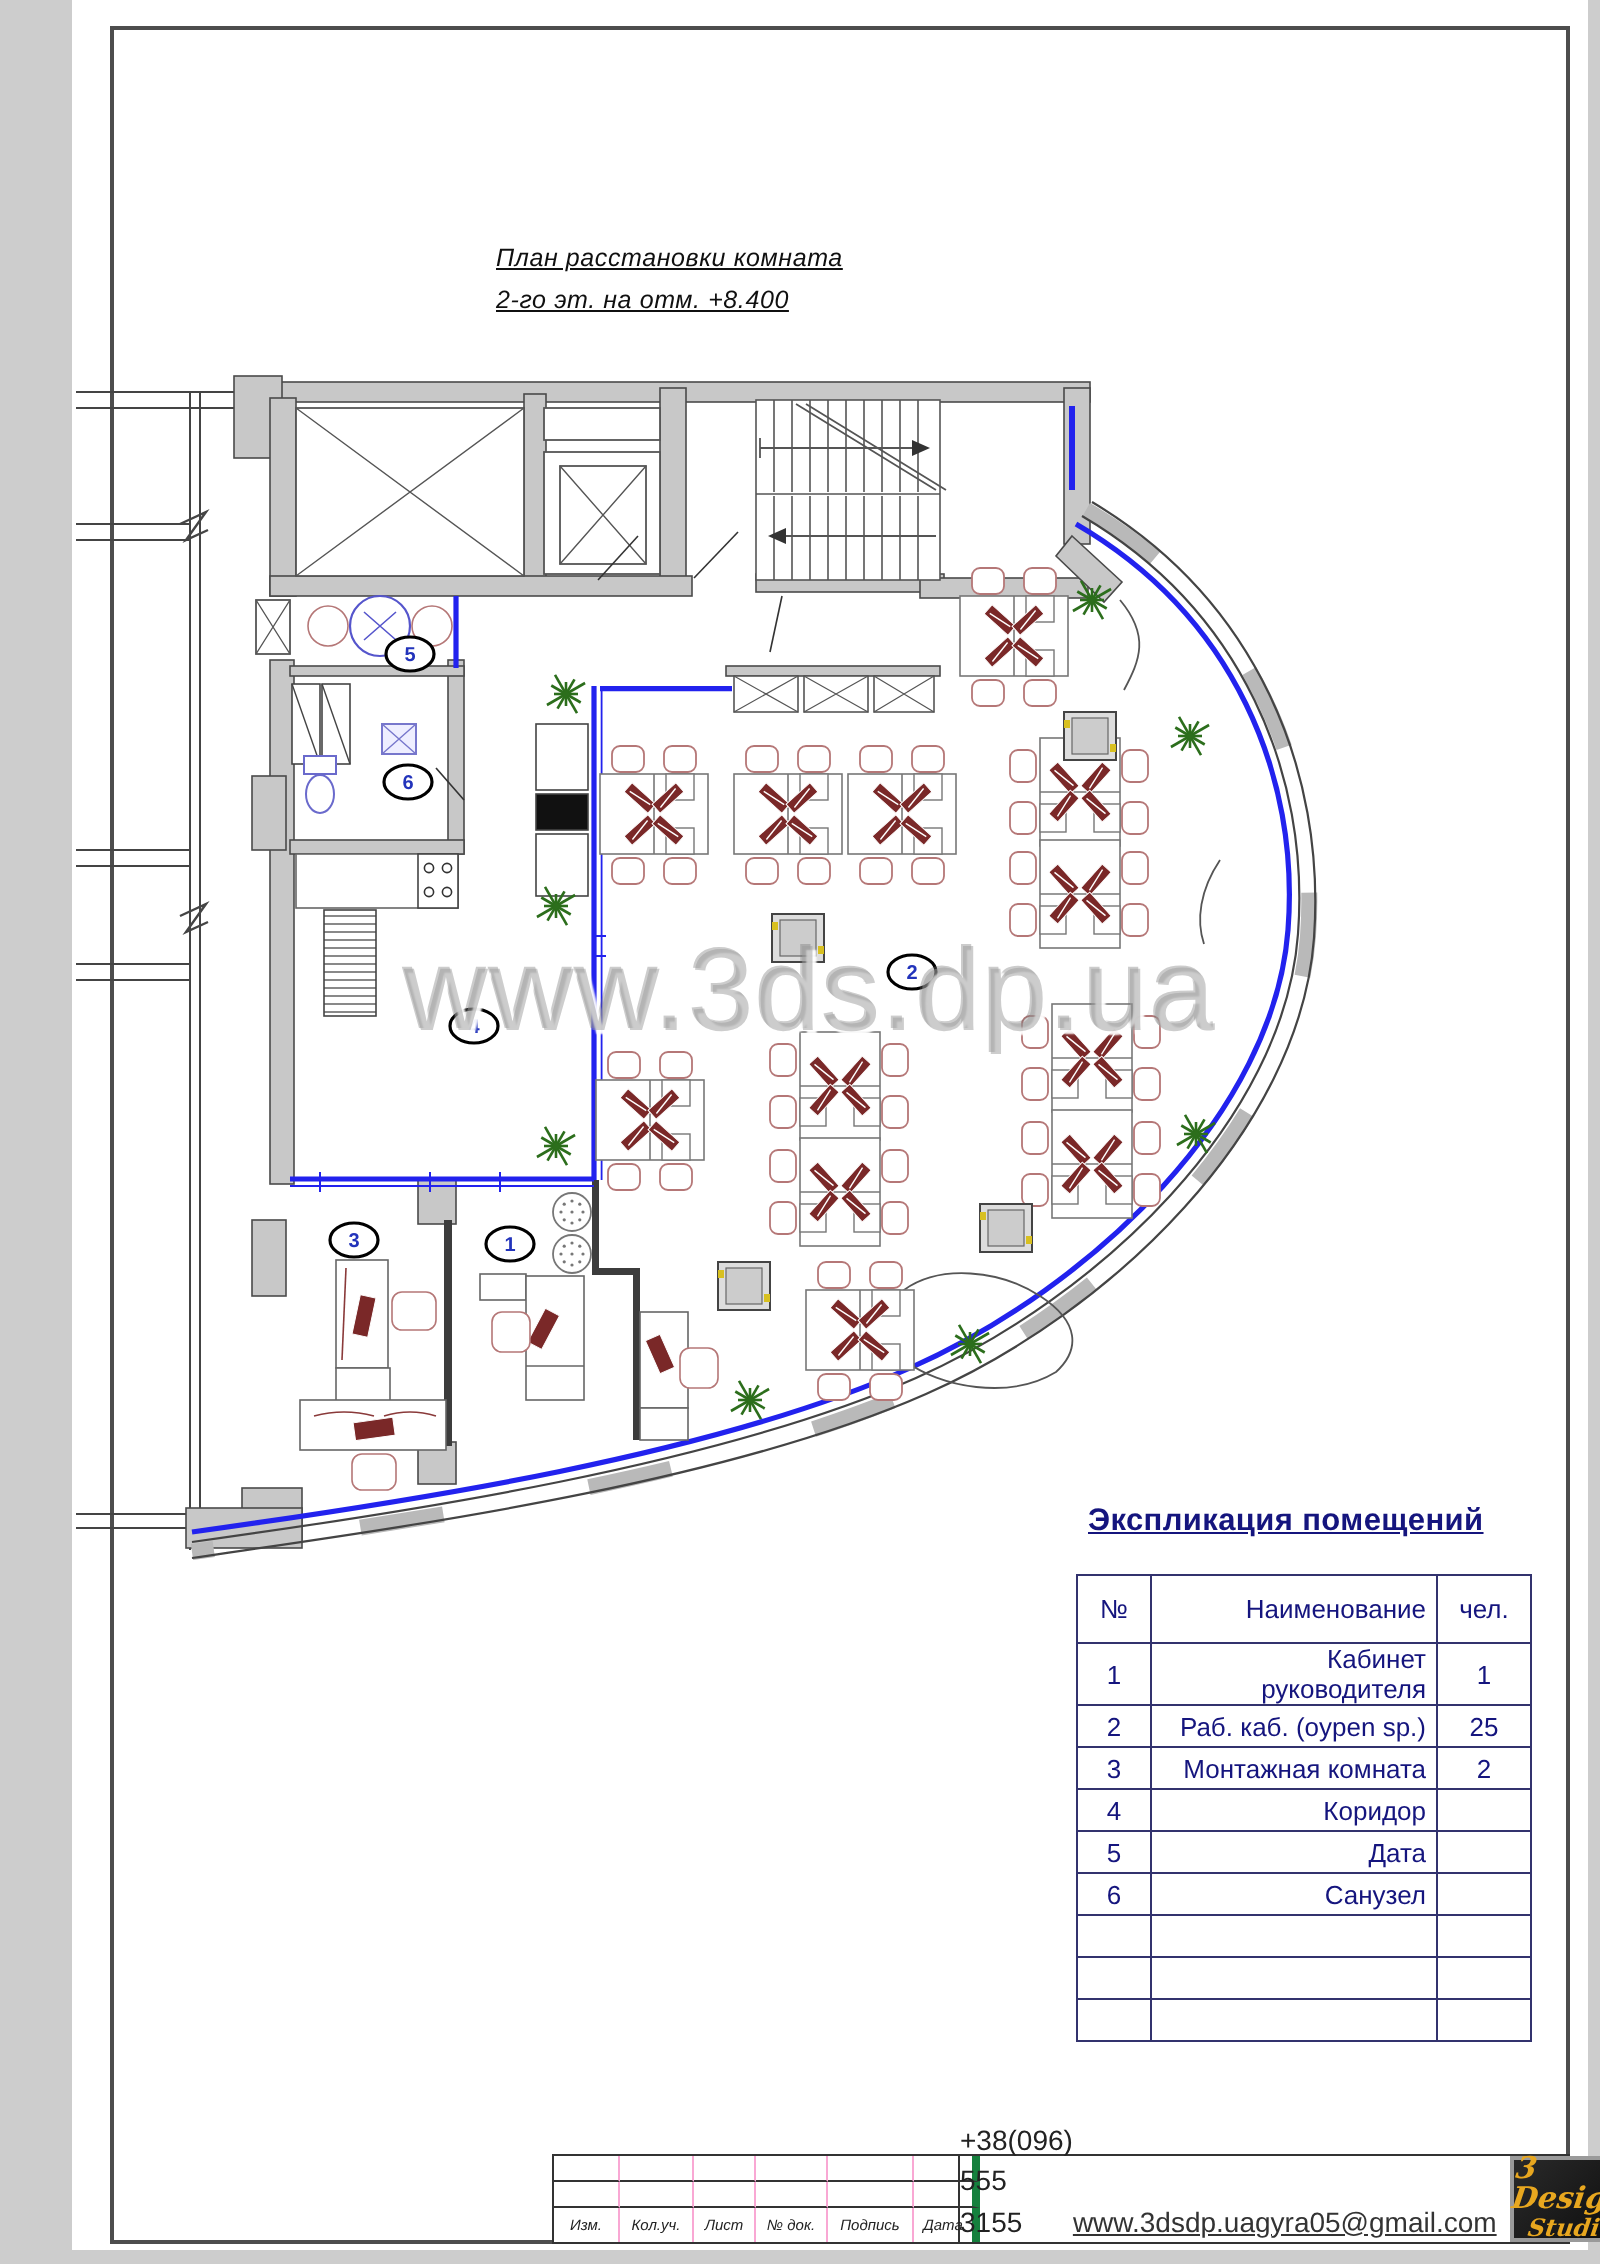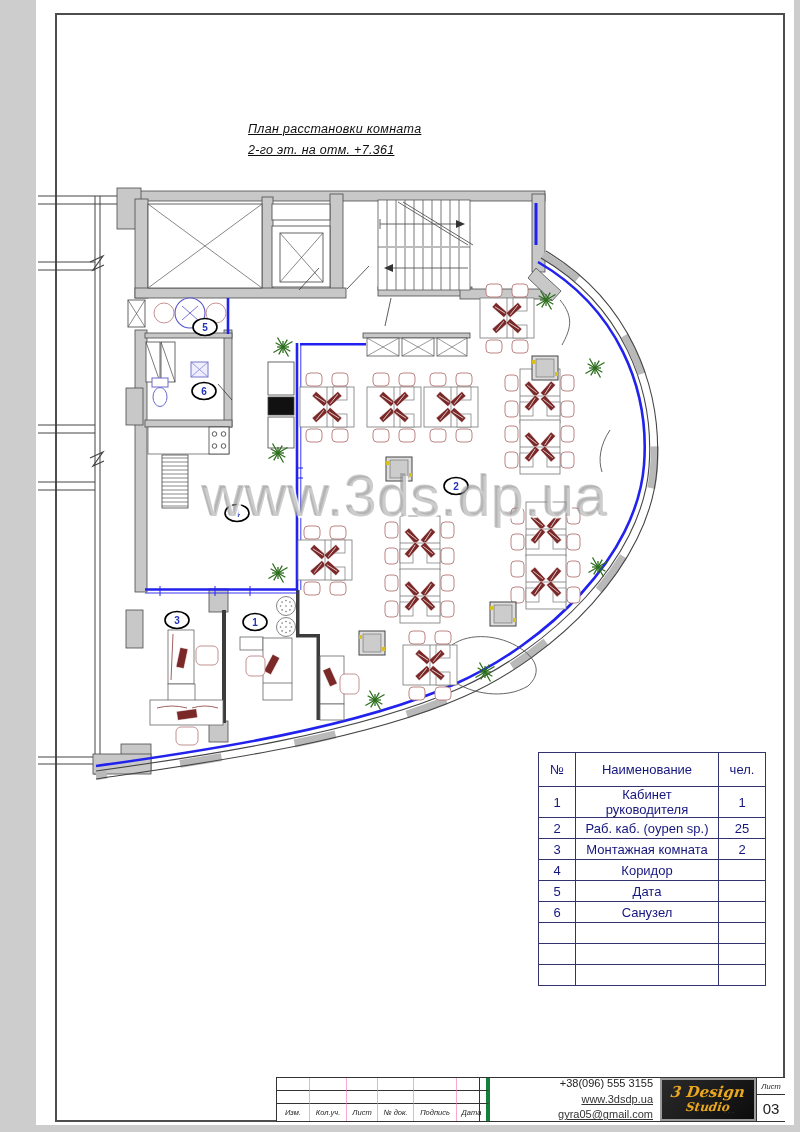--- a/index.html
+++ b/index.html
@@ -14,37 +14,37 @@
   .plan-title div{text-decoration:underline}
   .watermark{position:absolute;left:202px;top:462px;z-index:5;white-space:nowrap;
              font-size:58px;font-weight:normal;letter-spacing:1px;
              color:rgba(156,156,156,.50);
              text-shadow:2px 2px 1px rgba(255,255,255,.95),-1px -1px 0 rgba(110,110,110,.35)}
   
   .expl{position:absolute;left:538px;top:752px;width:230px;z-index:6;color:#15157e}
   .expl .expl-title{font-size:15.5px;font-weight:bold;text-decoration:underline;
                     margin:0 0 17px 6px;letter-spacing:.2px}
   .expl table{border-collapse:collapse;width:228px;font-size:13px;color:#15157e}
-  .expl th,.expl td{border:1px solid #32326e;padding:0 5px;font-weight:normal;text-align:center}
+  .expl th,.expl td{border:1px solid #32326e;padding:0 5px;font-weight:normal;text-align:right}
   .expl thead th{height:33px}
   .expl tbody td{height:20px}
   .expl .c-num,.expl .c-ppl{text-align:center;width:26px}
   .expl .c-ppl{width:36px}
   
   .tb{position:absolute;left:276px;top:1077px;width:509px;height:45px;z-index:6;
       display:flex;border:1px solid #333;border-right:none;box-sizing:border-box;background:#fff}
   .tb-cols{width:202px;display:grid;grid-template-columns:33px 37px 31px 36px 43px 33px;
            grid-template-rows:13px 13px 17px;border-right:1px solid #333}
   .tb-cols .cell{border-right:1px solid #f9a8d4;border-bottom:1px solid #333;
                  font-size:7.5px;font-style:italic;display:flex;align-items:center;
                  justify-content:center;color:#222}
   .tb-cols .cell:nth-child(6n){border-right:4px solid #15803d}
   .tb-cols .cell.lastrow{border-bottom:none}
-  .tb-mid{flex:1;display:flex;flex-direction:column;justify-content:center;
-          align-items:flex-end;padding-right:7px;font-size:11px;line-height:1.45;color:#222}
+  .tb-mid{flex:1;display:flex;flex-direction:row;justify-content:center;
+          align-items:flex-end;padding-right:7px;font-size:14px;line-height:1.45;color:#222}
   .tb-mid .lnk{text-decoration:underline;color:#333}
   .tb-logo{width:96px;background:linear-gradient(135deg,#2a2a2a,#0c0c0c);
            border:2px solid #9a9a9a;box-sizing:border-box;display:flex;flex-direction:column;
            align-items:center;justify-content:center;transform:none}
   .logo1{font-family:"DejaVu Serif",serif;font-style:italic;font-weight:bold;
          font-size:15px;color:#e8a71f;transform:skewX(-8deg);line-height:1}
   .logo2{font-family:"DejaVu Serif",serif;font-style:italic;font-weight:bold;
          font-size:12px;color:#e8a71f;transform:skewX(-8deg);line-height:1;margin-top:1px}
   .logo-dots{font-size:6px;color:#8b8b8b;letter-spacing:2px;margin-left:44px;margin-top:-4px}
   .tb-sheet{width:28px;display:flex;flex-direction:column;border-left:1px solid #333}
@@ -54,21 +54,21 @@
                     font-size:15px;color:#222}
 </style>
 </head>
 <body>
 
 <div class="page"></div>
 <div class="frame"></div>
 
 <div class="plan-title">
   <div>План расстановки комната</div>
-  <div>2-го эт. на отм. +7.361</div>
+  <div>2-го эт. на отм. +8.400</div>
 </div>
 
 <svg class="plan" viewBox="0 0 800 1132" width="800" height="1132">
 
   <defs>
     <pattern id="hatch" width="4" height="4" patternUnits="userSpaceOnUse">
       <path d="M0,2 H4" stroke="#555" stroke-width="0.7"></path>
     </pattern>
   </defs>
 
@@ -734,20 +734,21 @@
       <g transform="translate(204,391)">
         <ellipse cx="0" cy="0" rx="12" ry="8.5" fill="#fff" stroke="#000" stroke-width="1.6"></ellipse>
         <text x="0" y="3.6" text-anchor="middle" font-size="10" font-weight="bold" fill="#2233bb" font-family="&quot;Liberation Sans&quot;, sans-serif">6</text>
       </g>
     </g>
 </svg>
 
 <div class="watermark">www.3ds.dp.ua</div>
 
 <div class="expl">
+  <div class="expl-title">Экспликация помещений</div>
   <table>
     <thead>
         <tr id="expl-head">
           <th class="c-num">№</th>
           <th class="">Наименование</th>
           <th class="c-ppl">чел.</th>
         </tr>
       </thead>
     <tbody id="expl-body">
         <tr>

